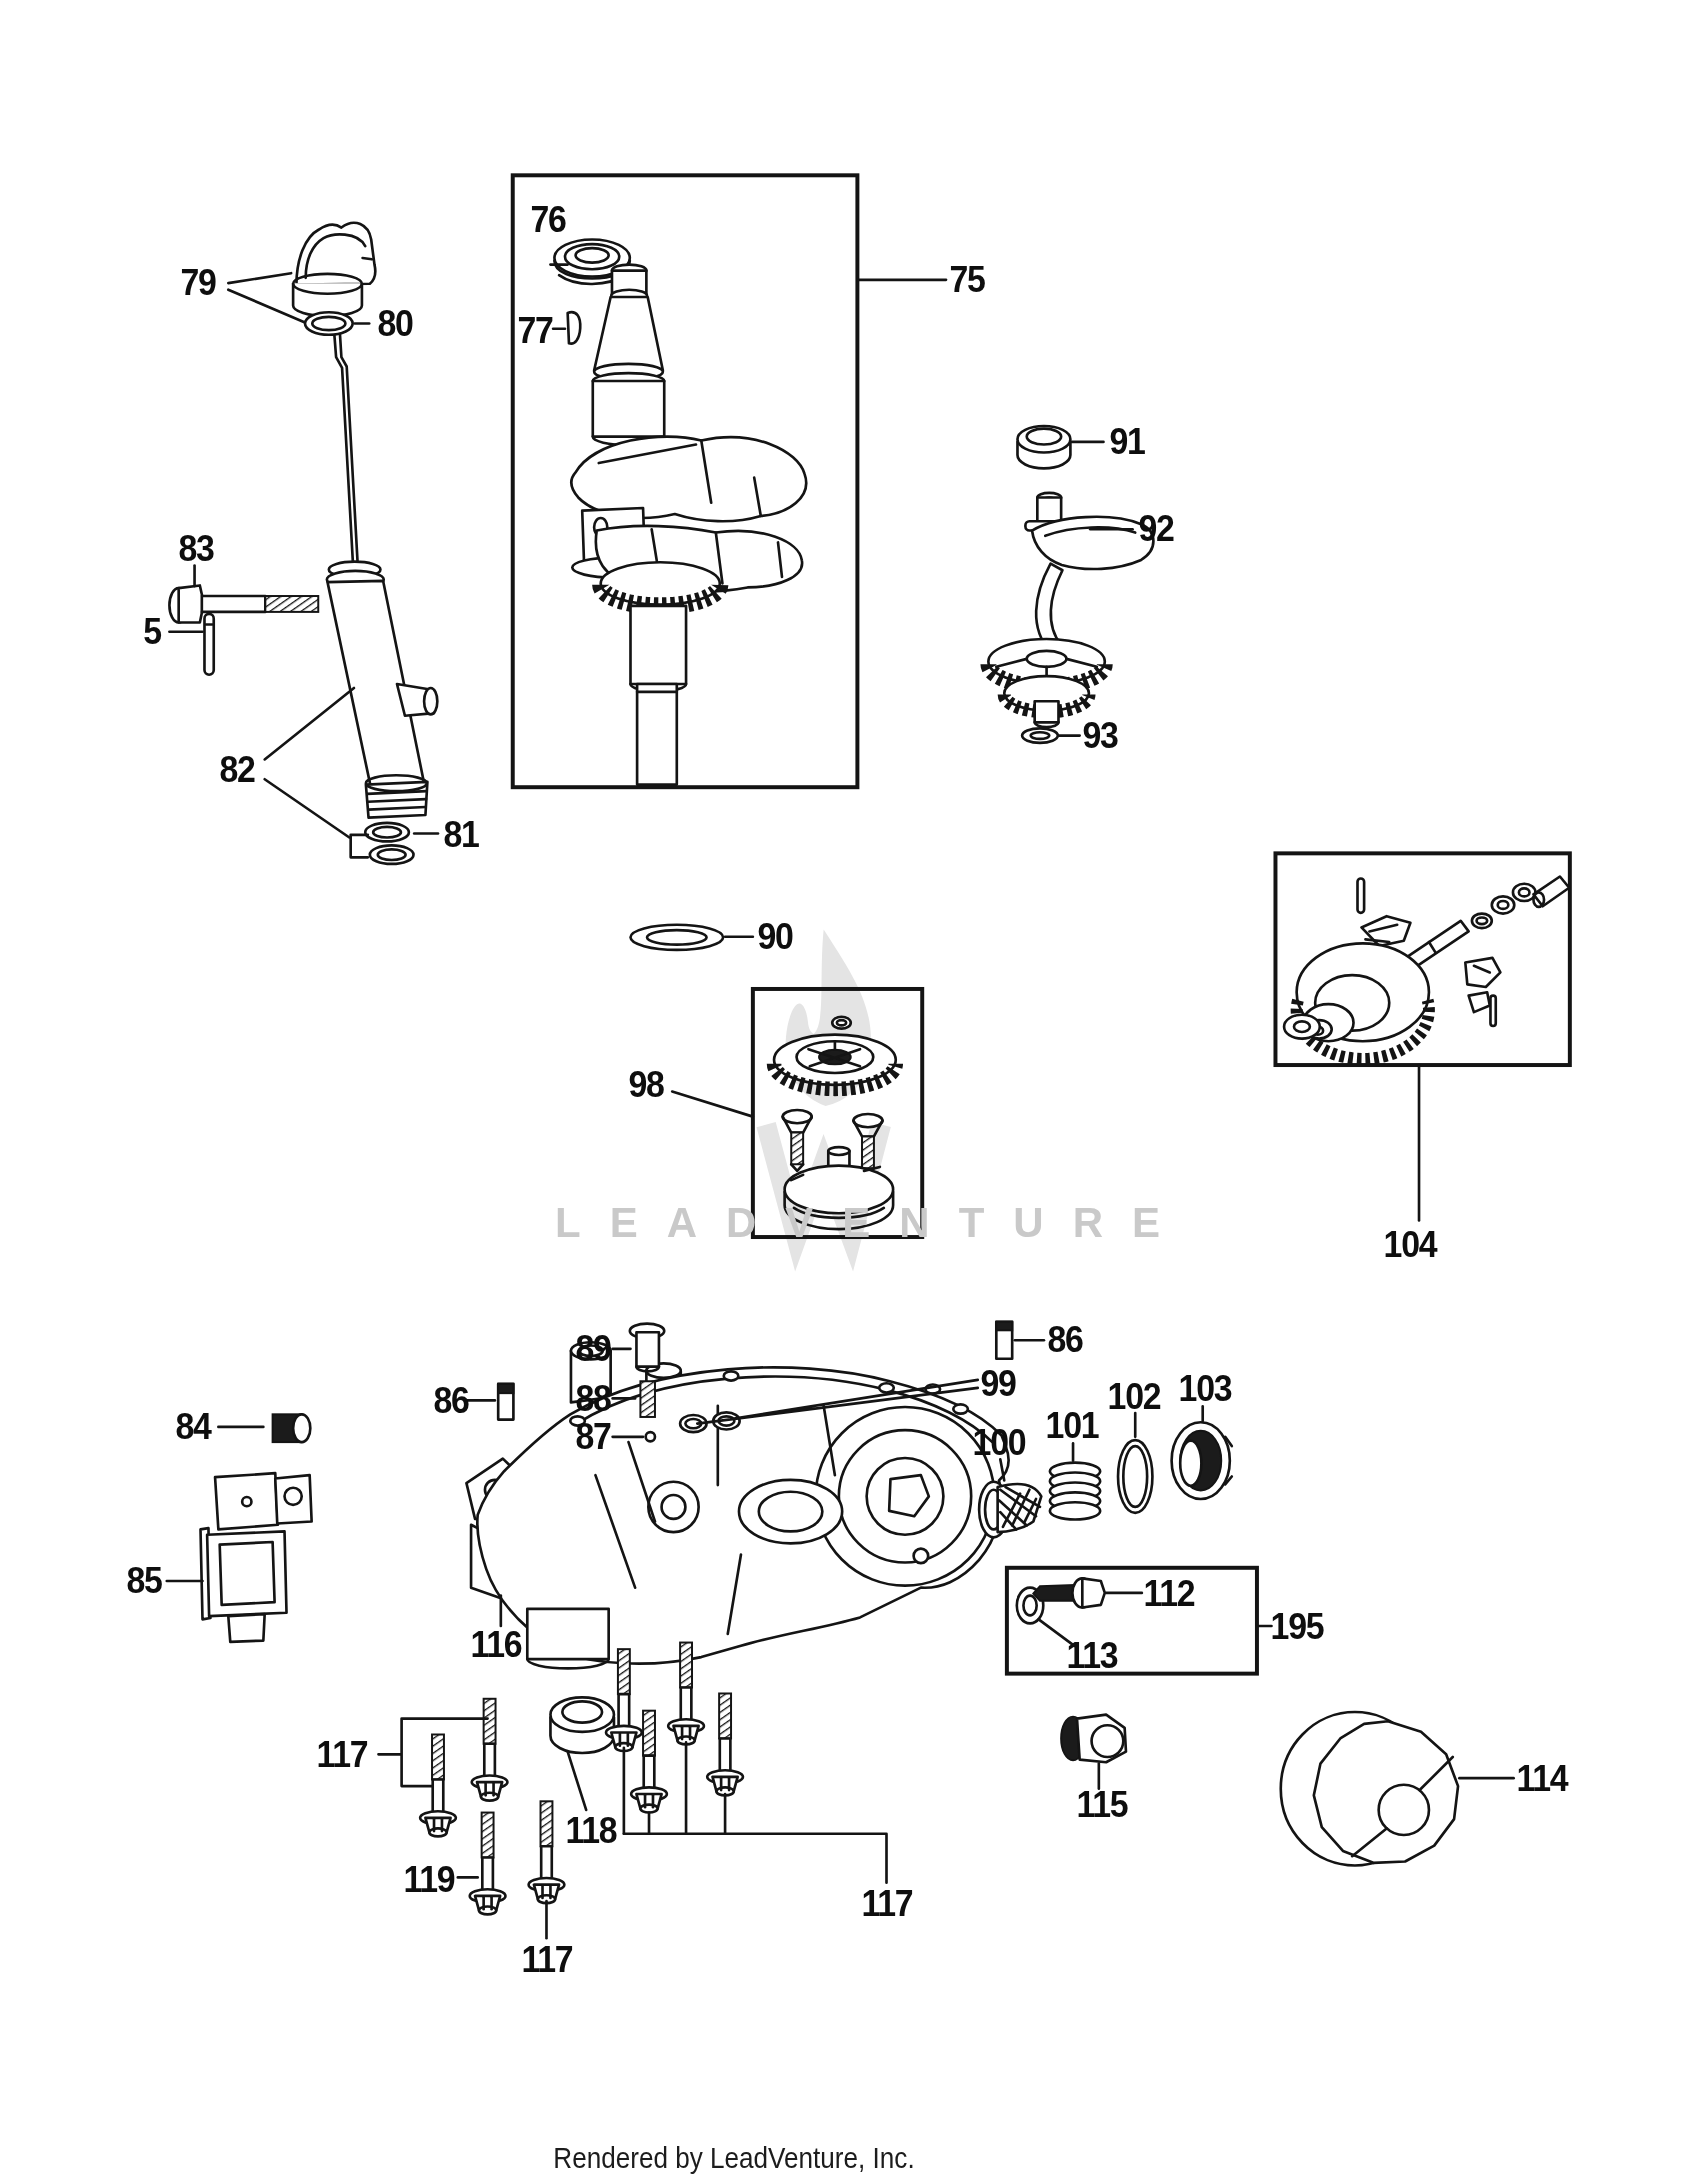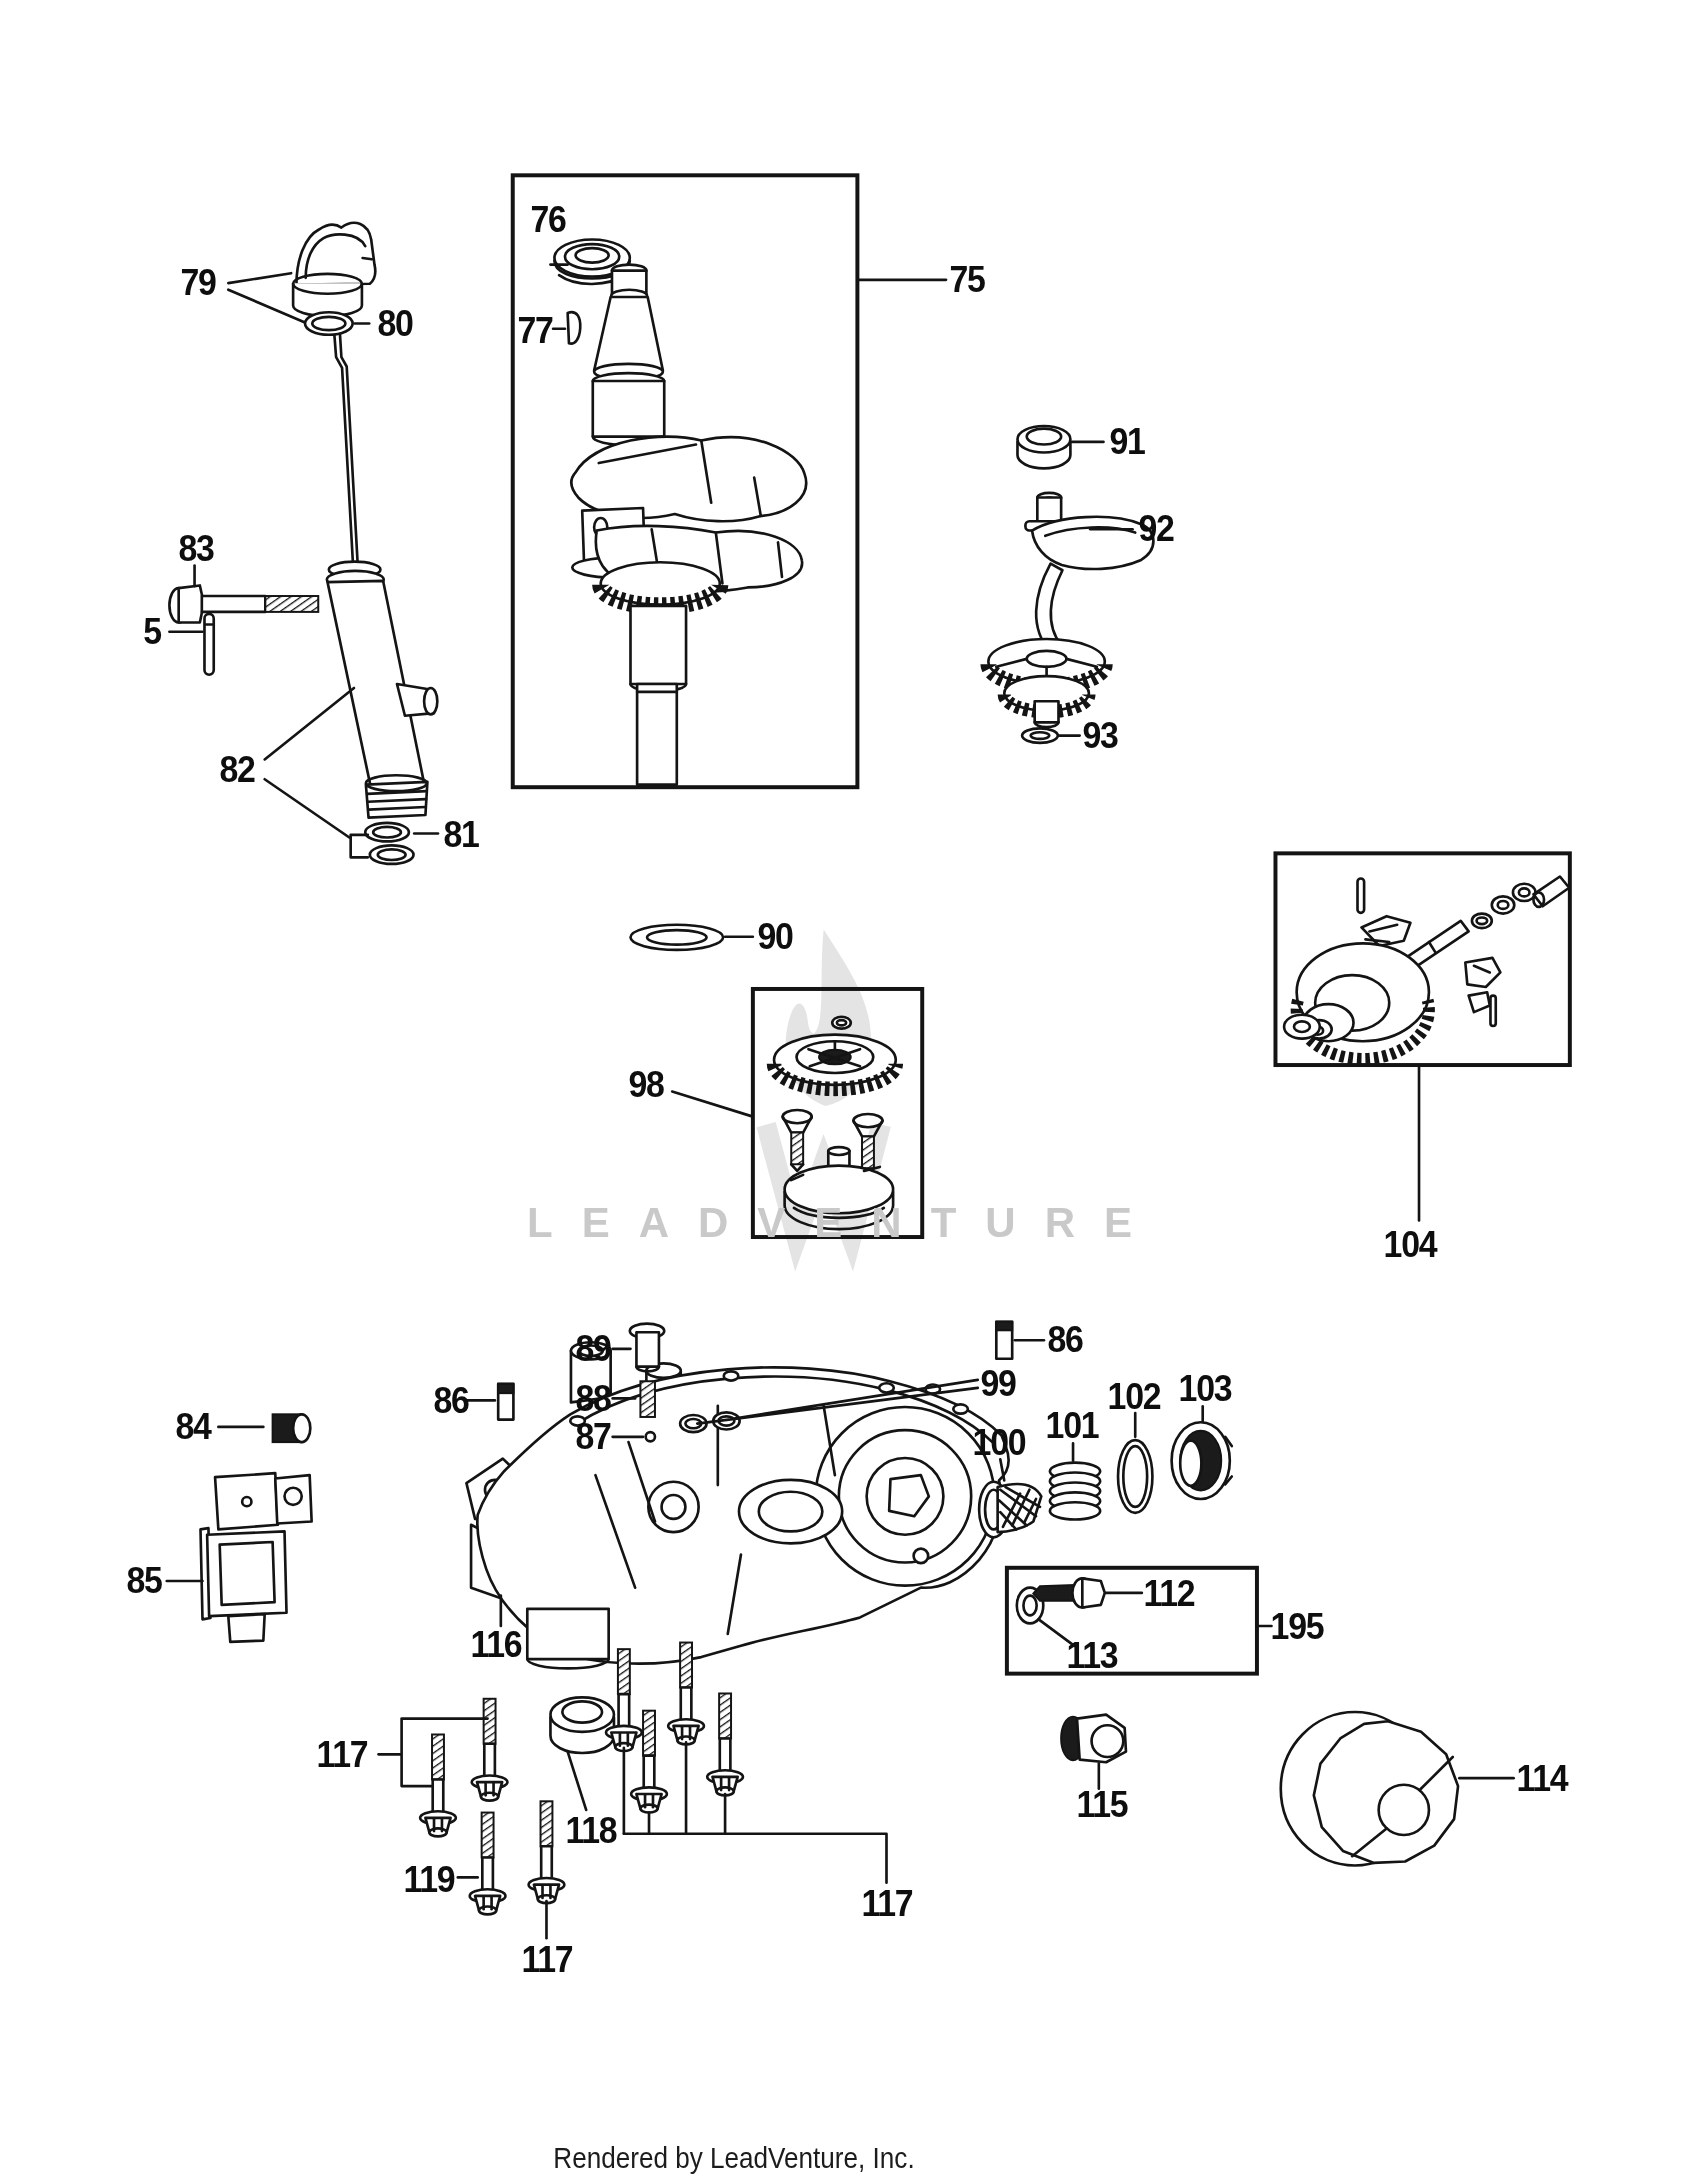--- a/index.html
+++ b/index.html
@@ -1,21 +1,21 @@
 <!DOCTYPE html>
 <html style="font-size:10.6px"><head>
 <meta charset="utf-8">
 <style>
   html,body{margin:0;padding:0;background:#ffffff;}
   #page{position:relative;width:1687px;height:2183px;background:#ffffff;overflow:hidden;
         font-family:"Liberation Sans", sans-serif;}
   #art{position:absolute;left:0;top:0;}
   .lbl{position:absolute;transform:translate(-50%,-50%) scaleX(.94);
        font-weight:700;font-size:36px;letter-spacing:-1.3px;color:#0e0e0e;white-space:nowrap;}
-  .wm-word{position:absolute;left:844px;top:1223px;transform:translate(-50%,-50%);
+  .wm-word{position:absolute;left:872px;top:1223px;transform:translate(-50%,-50%);
        font-weight:600;font-size:42px;letter-spacing:29px;color:#c9c9c9;white-space:nowrap;}
   .footer{position:absolute;left:734px;top:2158px;transform:translate(-50%,-50%) scaleX(.9);
        font-size:29px;color:#1c1c1c;white-space:nowrap;}
   .ln{stroke:#141414;stroke-width:4;fill:none;stroke-linecap:round;stroke-linejoin:round;}
   .bx{stroke:#141414;stroke-width:6;fill:none;}
   .fw{stroke:#141414;stroke-width:4;fill:#ffffff;stroke-linejoin:round;}
   .fd{stroke:#141414;stroke-width:3;fill:#1b1b1b;}
   .th{stroke:#141414;stroke-width:3;fill:url(#hatch);}
   .teeth{stroke:#141414;fill:none;stroke-dasharray:7 6;}
   .wm{fill:#e4e4e4;stroke:none;}

